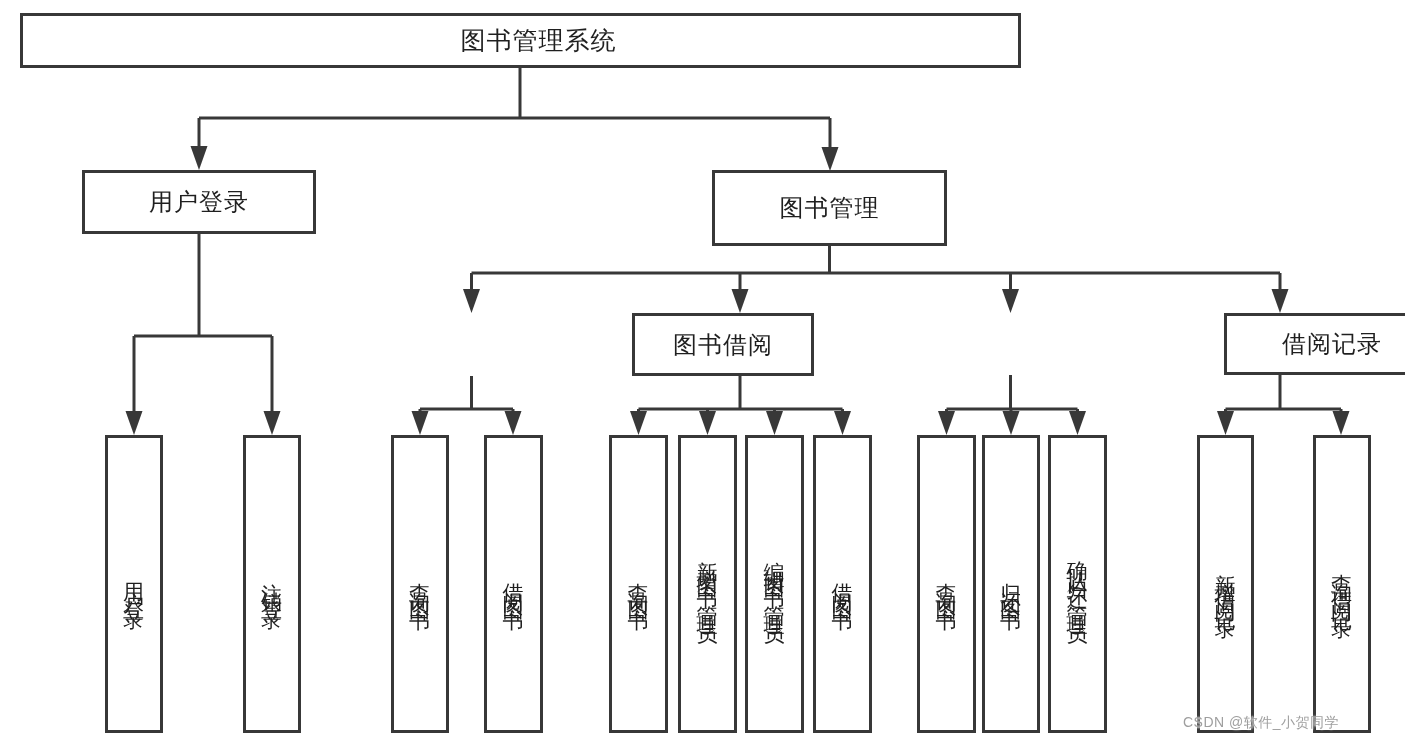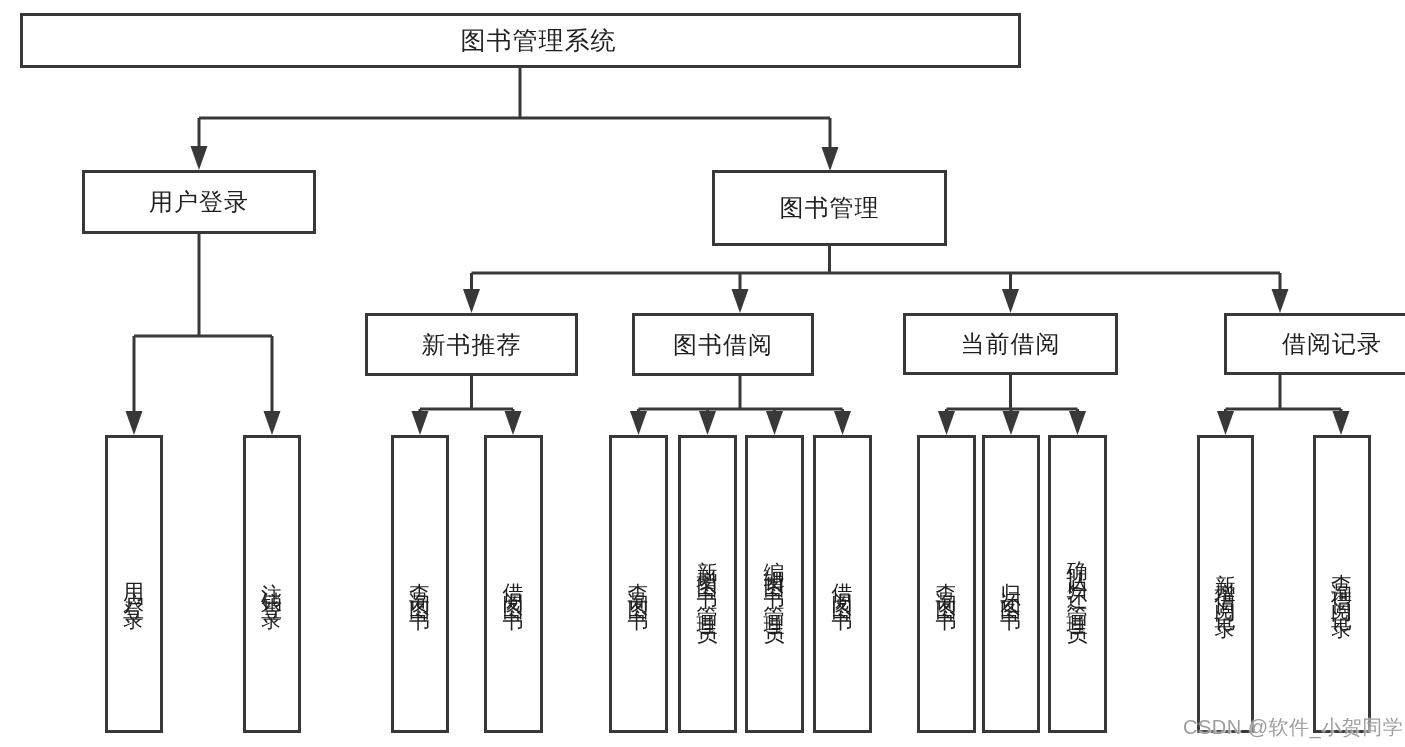--- a/index.html
+++ b/index.html
@@ -24,21 +24,21 @@
   .v{
     writing-mode:vertical-rl;
     text-orientation:mixed;
     font-size:21px;
     letter-spacing:9px;
     line-height:1;
   }
   .watermark{
     position:absolute;
     left:1183px;top:714px;
-    font-size:20px;
+    font-size:14px;
     color:rgba(150,150,150,0.92);
     text-shadow:0 0 2px rgba(255,255,255,0.9), 1px 1px 2px rgba(255,255,255,0.9);
     white-space:nowrap;
     z-index:30;
     letter-spacing:0.5px;
   }
 </style>
 </head>
 <body>
 
@@ -112,23 +112,21 @@
       <path d="M1217 411 L1234 411 L1225.5 435 Z"></path>
       <path d="M1332.5 411 L1349.5 411 L1341 435 Z"></path>
     </g>
   </svg>
 
   <div class="box h root" style="left:20px;top:13px;width:1001px;height:55px">图书管理系统</div>
 
   <div class="box h" style="left:82px;top:170px;width:234px;height:64px">用户登录</div>
   <div class="box h" style="left:712px;top:170px;width:235px;height:76px">图书管理</div>
 
-  <div class="box h" style="left:365px;top:313px;width:213px;height:63px">新书推荐</div>
   <div class="box h" style="left:632px;top:313px;width:182px;height:63px">图书借阅</div>
-  <div class="box h" style="left:903px;top:313px;width:215px;height:62px">当前借阅</div>
   <div class="box h" style="left:1224px;top:313px;width:216px;height:62px">借阅记录</div>
 
   <div class="box v" style="left:105px;top:435px;width:58px;height:298px">用户登录</div>
   <div class="box v" style="left:243px;top:435px;width:58px;height:298px">注销登录</div>
 
   <div class="box v" style="left:391px;top:435px;width:58px;height:298px">查询图书</div>
   <div class="box v" style="left:484px;top:435px;width:59px;height:298px">借阅图书</div>
 
   <div class="box v" style="left:609px;top:435px;width:59px;height:298px">查询图书</div>
   <div class="box v" style="left:678px;top:435px;width:59px;height:298px">新增图书（管理员）</div>

